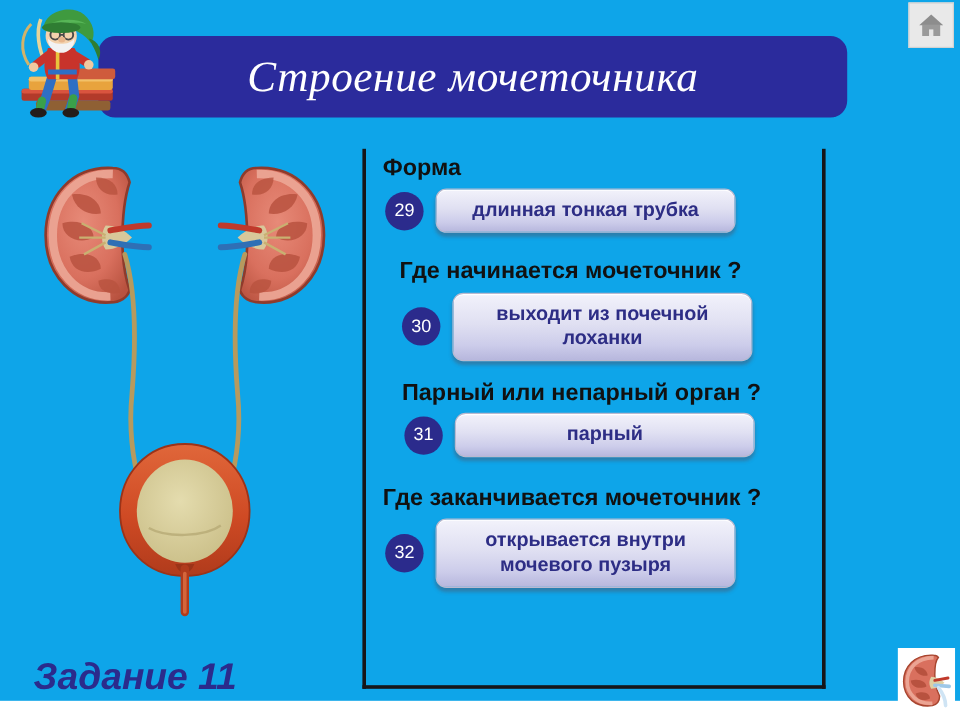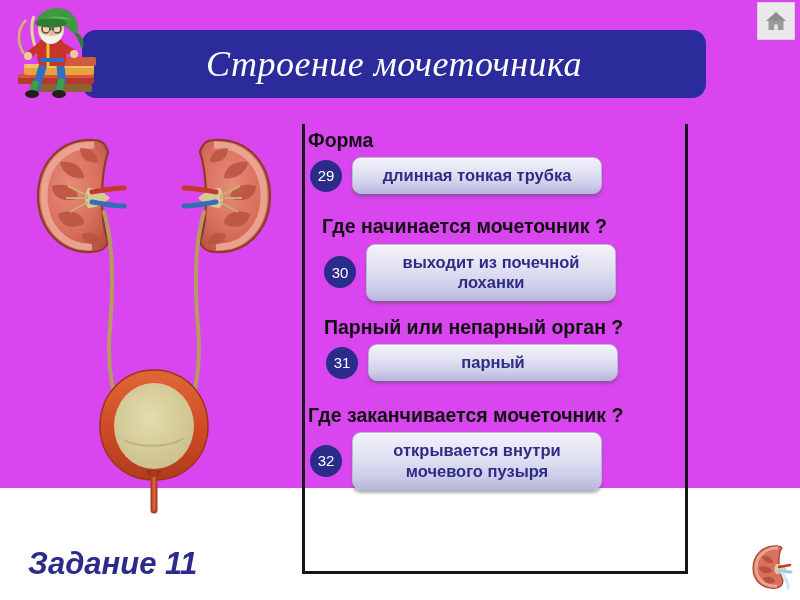--- a/index.html
+++ b/index.html
@@ -12,22 +12,22 @@
     background: #ffffff;
     font-family: "Liberation Sans", sans-serif;
     overflow: hidden;
     position: relative;
   }
 
   #slide {
     position: absolute;
     inset: 0;
     width: 800px;
-    height: 488px;
-    background: #d946ef;
+    height: 584px;
+    background: #0ea5e9;
   }
 
   
   .home-button {
     position: absolute;
     left: 757px;
     top: 2px;
     width: 38px;
     height: 38px;
     background: #e9e9e9;
@@ -94,21 +94,21 @@
     border-left: 3px solid #16161a;
     border-right: 3px solid #16161a;
     border-bottom: 3px solid #16161a;
     border-top: none;
     box-sizing: border-box;
     padding: 6px 0 0 0;
   }
 
   .qa-list {
     position: absolute;
-    left: 304px;
+    left: 315px;
     top: 130px;
     width: 390px;
   }
 
   .qa-block { position: relative; }
   .qa-block.b0 { margin-top: 0px; }
   .qa-block.b1 { margin-top: 22px; margin-left: 14px; }
   .qa-block.b2 { margin-top: 16px; padding-left: 16px; }
   .qa-block.b3 { margin-top: 24px; }
 

